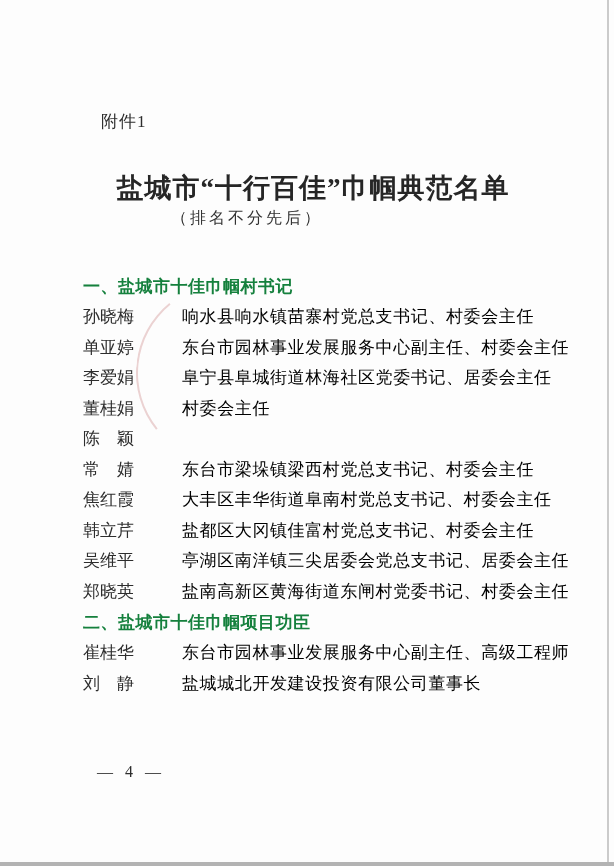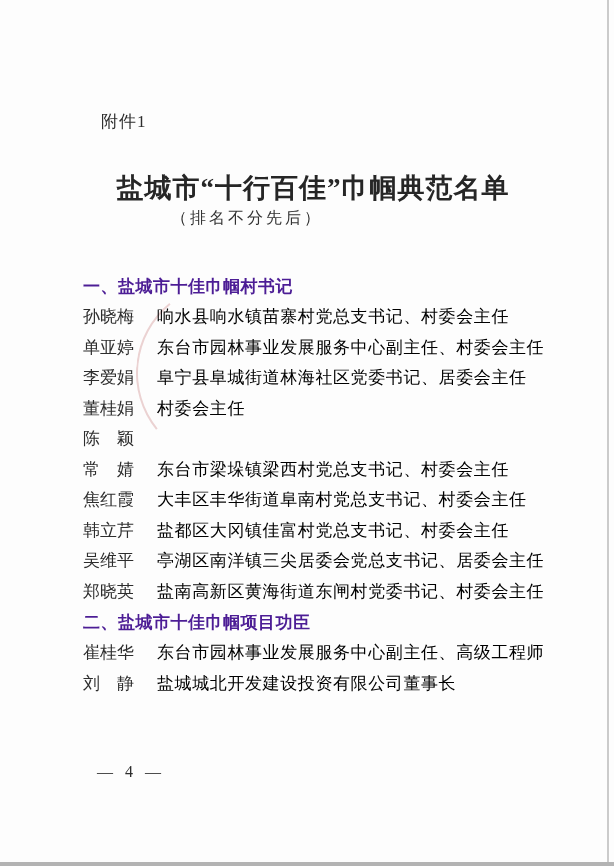--- a/index.html
+++ b/index.html
@@ -43,24 +43,24 @@
     font-size: 16px; letter-spacing: 3px;
     color: #333;
   }
   .sections {
     position: absolute; left: 83px; top: 271px; right: 24px;
   }
   .section-heading {
     font-family: "Liberation Sans", "DejaVu Sans", sans-serif;
     font-weight: 700; font-size: 17px;
     line-height: 31px; letter-spacing: .5px;
-    color: #4c1d95;
+    color: #15803d;
     white-space: nowrap;
   }
-  .entry { display: flex; align-items: center; }
+  .entry { display: flex; align-items: center; gap: 25px; }
   .entry-name {
     flex: 0 0 51px; width: 51px; margin-right: 23px;
     font-size: 17px; line-height: 30.5px;
     white-space: nowrap;
   }
   .entry-desc { flex: 1; }
   .desc-line {
     font-size: 17px; line-height: 30.5px;
     letter-spacing: .6px; white-space: nowrap;
     color: #000000;

